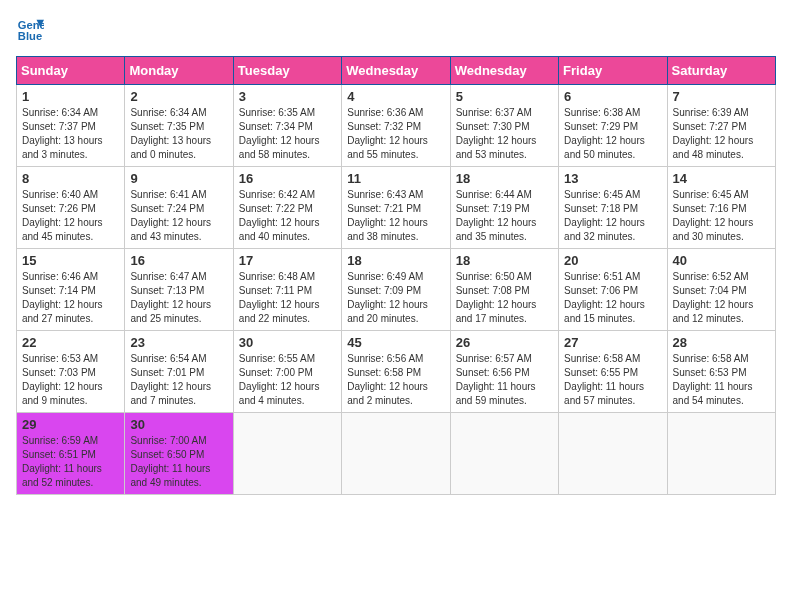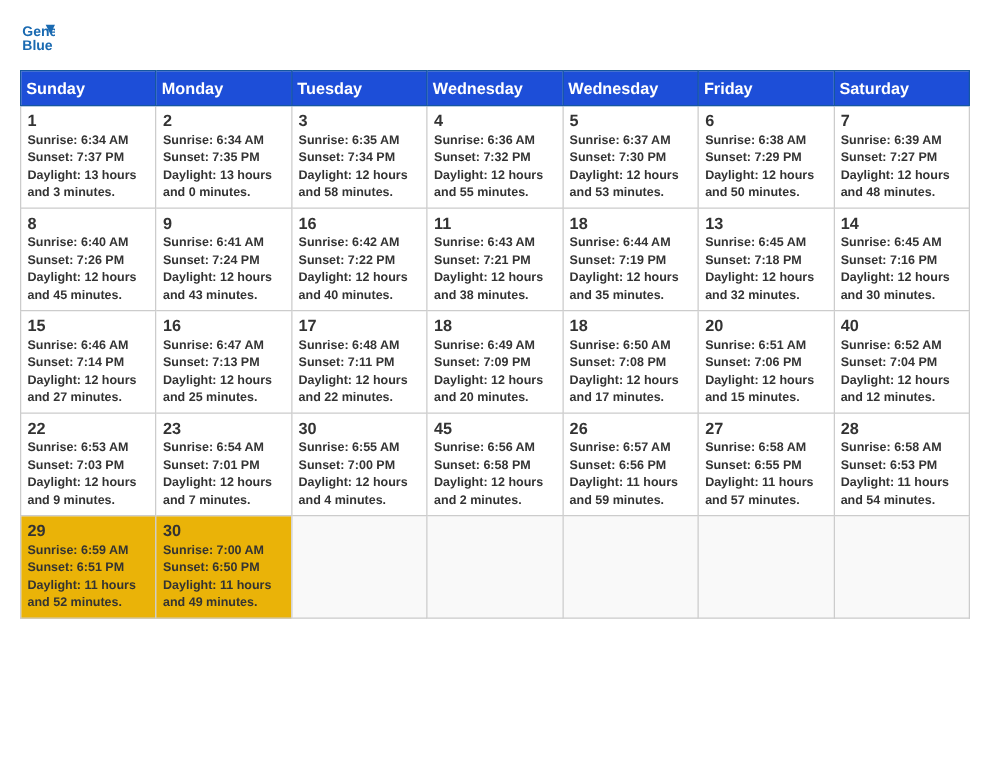--- a/index.html
+++ b/index.html
@@ -34,50 +34,49 @@
     .subtitle {
       font-size: 14px;
       color: #555;
     }
     table {
       width: 100%;
       border-collapse: collapse;
       table-layout: fixed;
     }
     thead tr th {
-      background: #1d4ed8;
+      background: #ec4899;
       color: #fff;
       font-size: 13px;
       font-weight: bold;
       padding: 6px 4px;
       text-align: left;
       border: 1px solid #1557a0;
     }
     tbody tr td {
       border: 1px solid #ccc;
       vertical-align: top;
       padding: 4px 5px;
       font-size: 10.5px;
       color: #333;
       height: 80px;
       background: #fff;
     }
     tbody tr:last-child td {
-      background: #eab308;
+      background: #d946ef;
     }
     .day-num {
       font-size: 13px;
       font-weight: bold;
       display: block;
       margin-bottom: 2px;
     }
     .cell-content {
       font-size: 10px;
       line-height: 1.4;
-      font-weight: bold;
     }
     .empty-cell { background: #f9f9f9 !important; }
   </style>
 </head>
 <body>
 
 <div class="header">
   <div class="logo">
     <svg class="logo-icon" viewBox="0 0 30 30">
       <text x="2" y="14" font-size="12" font-weight="bold" fill="#1a6ab1">General</text>

